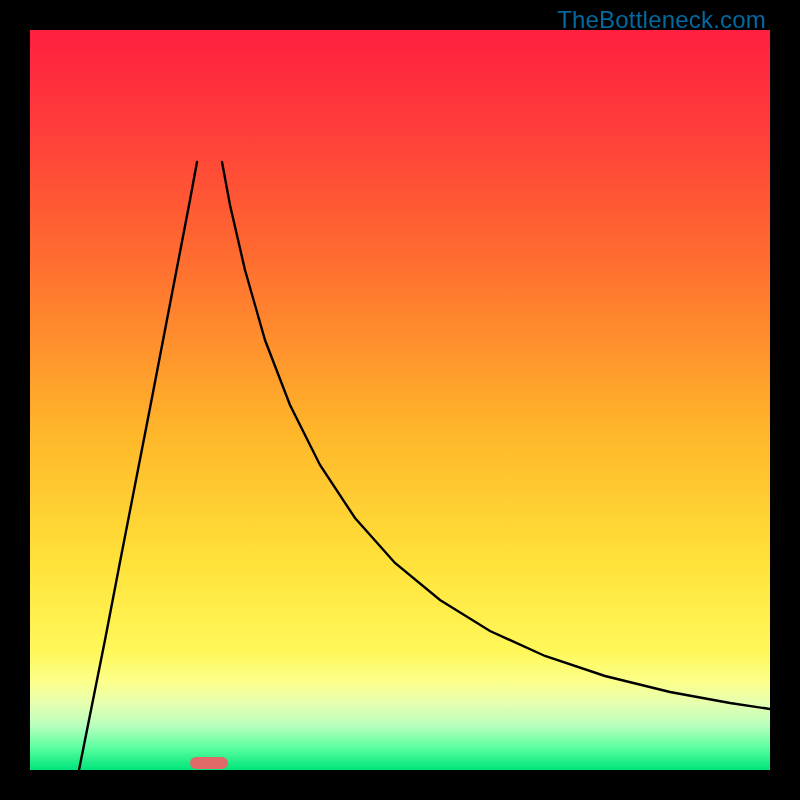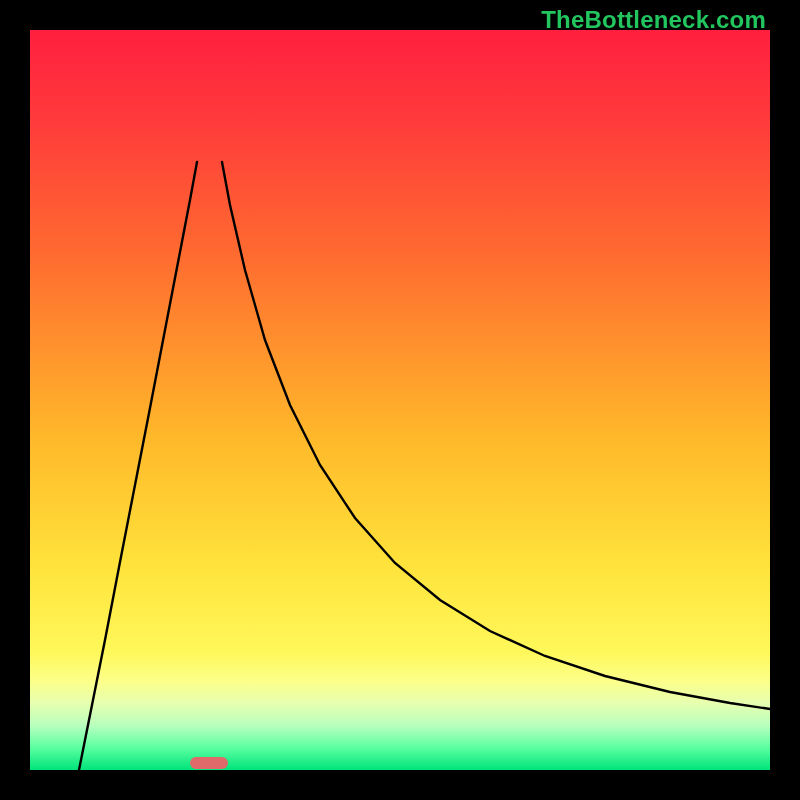--- a/index.html
+++ b/index.html
@@ -36,23 +36,23 @@
       #e6ffb0 91%,
       #b8ffbe 94%,
       #5affa0 97%,
       #00e47a 100%
     );
   }
   .watermark {
     position: absolute;
     top: 6px;
     right: 34px;
-    color: #22c55e;
+    color: #0369a1;
     font-size: 24px;
-    font-weight: 700;
+    font-weight: 400;
     letter-spacing: 0.2px;
     user-select: none;
     margin-left: 6px;
   }
   .marker {
     position: absolute;
     width: 38px;
     height: 12px;
     border-radius: 6px;
     background: #e06a6a;

